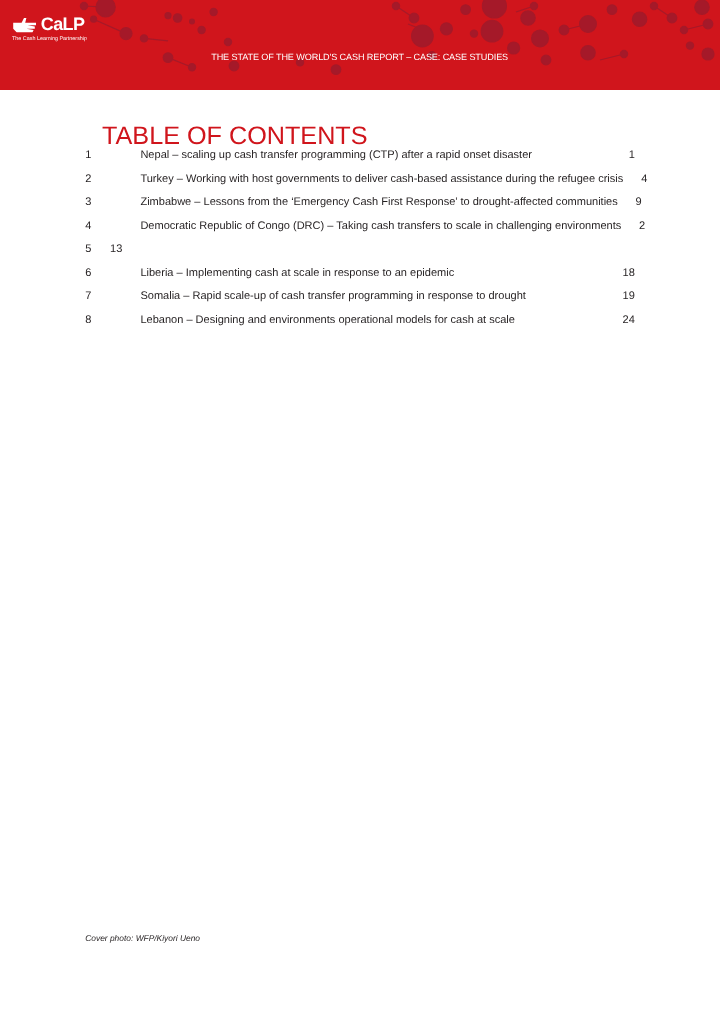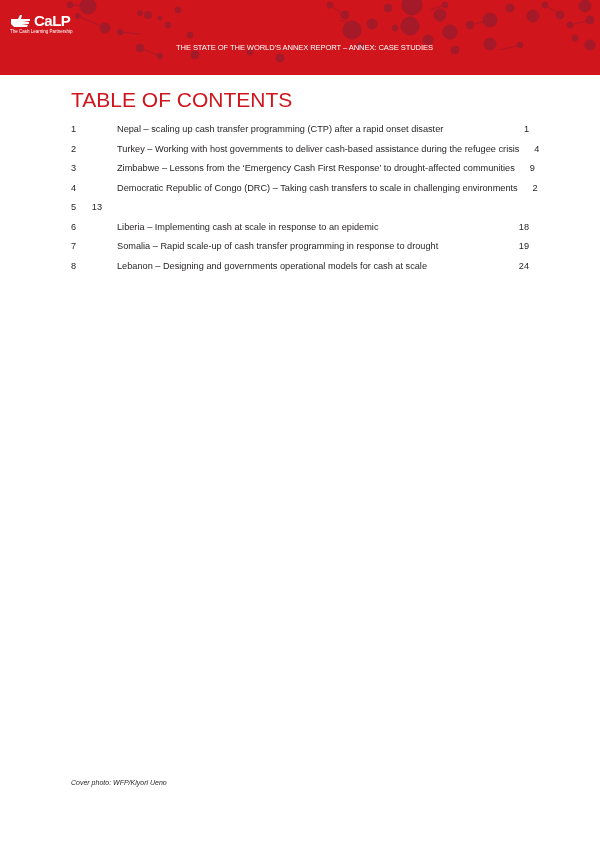--- a/index.html
+++ b/index.html
@@ -26,21 +26,21 @@
     position: absolute; left: 10px; top: 29px; color: #fff; font-size: 4.5px;
     white-space: nowrap;
   }
   .header-title {
     position: absolute; right: 176px; top: 43px; color: #fff; font-size: 7.6px;
     letter-spacing: -0.1px; white-space: nowrap;
   }
   .header-title { left: 176px; right: auto; }
   .toc-title {
     position: absolute; left: 71px; top: 88px; color: #d0151c;
-    font-size: 21px; font-weight: normal; letter-spacing: 0px; margin: 0;
+    font-size: 21px; font-weight: normal; letter-spacing: 0px; margin: 14px;
   }
   .toc-list { position: absolute; left: 71px; top: 124px; width: 458px; margin: 0; padding: 0; list-style: none; }
   .toc-item {
     display: flex; align-items: baseline; height: 19.5px; font-size: 9.2px; color: #231f20;
   }
   .toc-num { width: 11px; flex: none; }
   .toc-label { flex: 1; white-space: nowrap; padding-left: 35px; }
   .toc-page { flex: none; width: 20px; text-align: right; }
   .footer-credit {
     position: absolute; left: 71px; top: 779px; font-size: 7px; font-style: italic; color: #231f20;
@@ -108,21 +108,21 @@
       <circle cx="280" cy="58" r="4"></circle>
     </g>
   </svg>
   <div class="logo">
     <svg class="logo-hand" viewBox="0 0 22 13">
       <path d="M1 5 L8 5 L10 1 L12 1 L11 5 L20 5 L20 7 L13 7 L19 8 L19 10 L12 10 L18 11 L17 13 L4 13 L1 10 Z" fill="#ffffff"></path>
     </svg>
     <span class="logo-text">CaLP</span>
   </div>
   <span class="logo-tagline">The Cash Learning Partnership</span>
-  <span class="header-title">THE STATE OF THE WORLD'S ANNEX REPORT – ANNEX: CASE STUDIES</span>
+  <span class="header-title">THE STATE OF THE WORLD'S CASH REPORT – CASE: CASE STUDIES</span>
 </div>
 
 <h1 class="toc-title">TABLE OF CONTENTS</h1>
 
 <ul class="toc-list">
   <li class="toc-item">
     <span class="toc-num">1</span>
     <span class="toc-label">Nepal – scaling up cash transfer programming (CTP) after a rapid onset disaster</span>
     <span class="toc-page">1</span>
   </li>
@@ -150,18 +150,18 @@
     <span class="toc-label">Liberia – Implementing cash at scale in response to an epidemic</span>
     <span class="toc-page">18</span>
   </li>
   <li class="toc-item">
     <span class="toc-num">7</span>
     <span class="toc-label">Somalia – Rapid scale-up of cash transfer programming in response to drought</span>
     <span class="toc-page">19</span>
   </li>
   <li class="toc-item">
     <span class="toc-num">8</span>
-    <span class="toc-label">Lebanon – Designing and governments operational models for cash at scale</span>
+    <span class="toc-label">Lebanon – Designing and environments operational models for cash at scale</span>
     <span class="toc-page">24</span>
   </li>
 </ul>
 
 <div class="footer-credit">Cover photo: WFP/Kiyori Ueno</div>
 
 </body></html>

